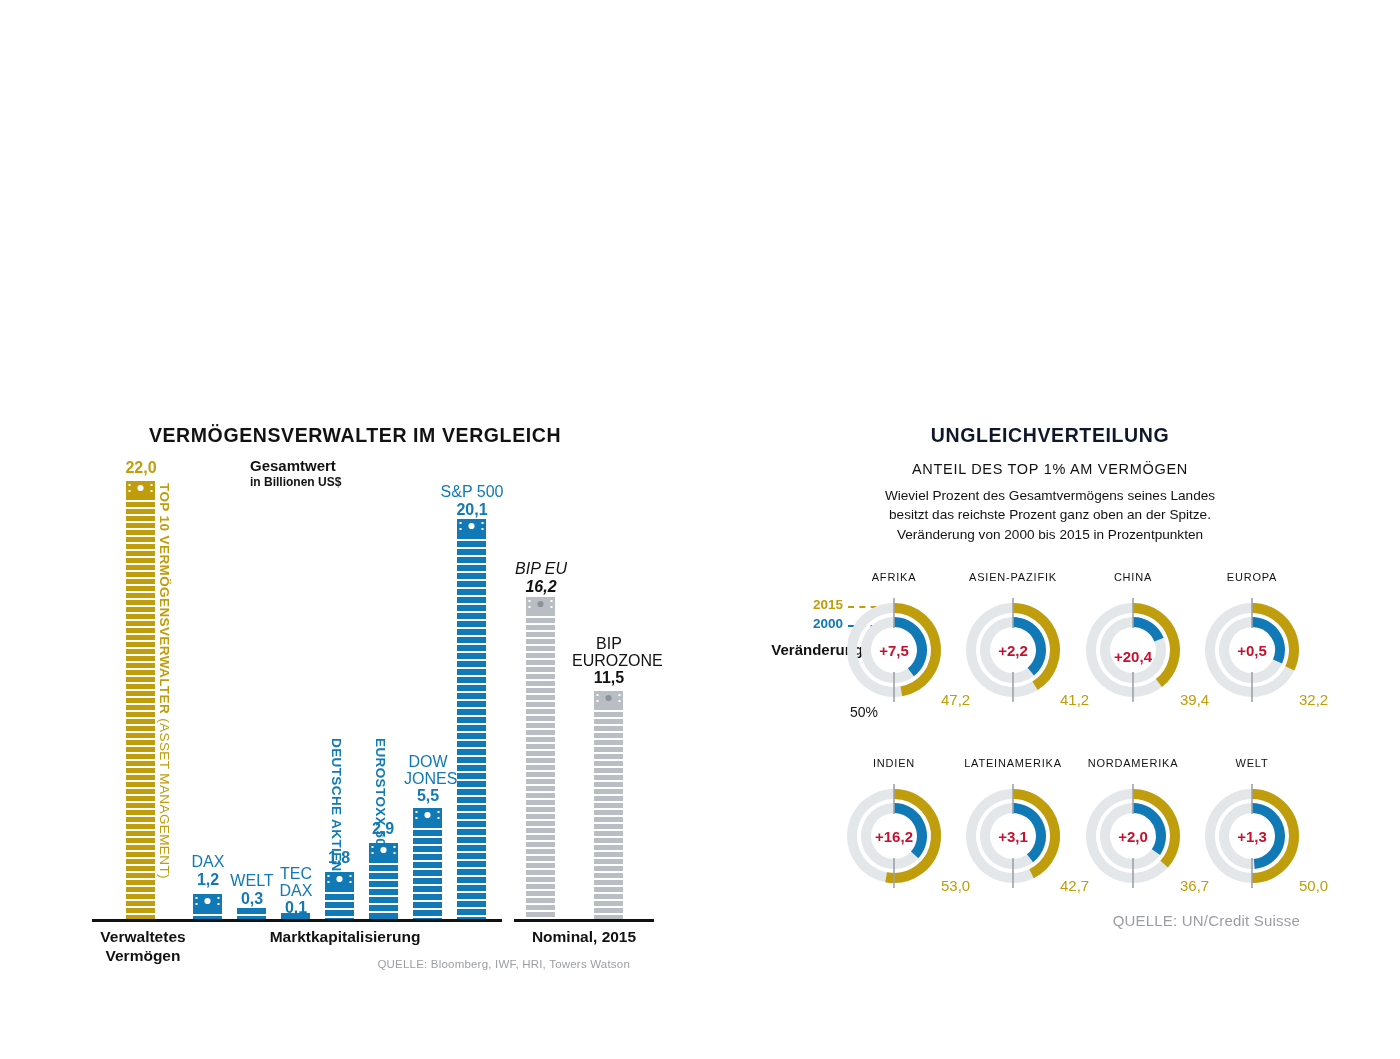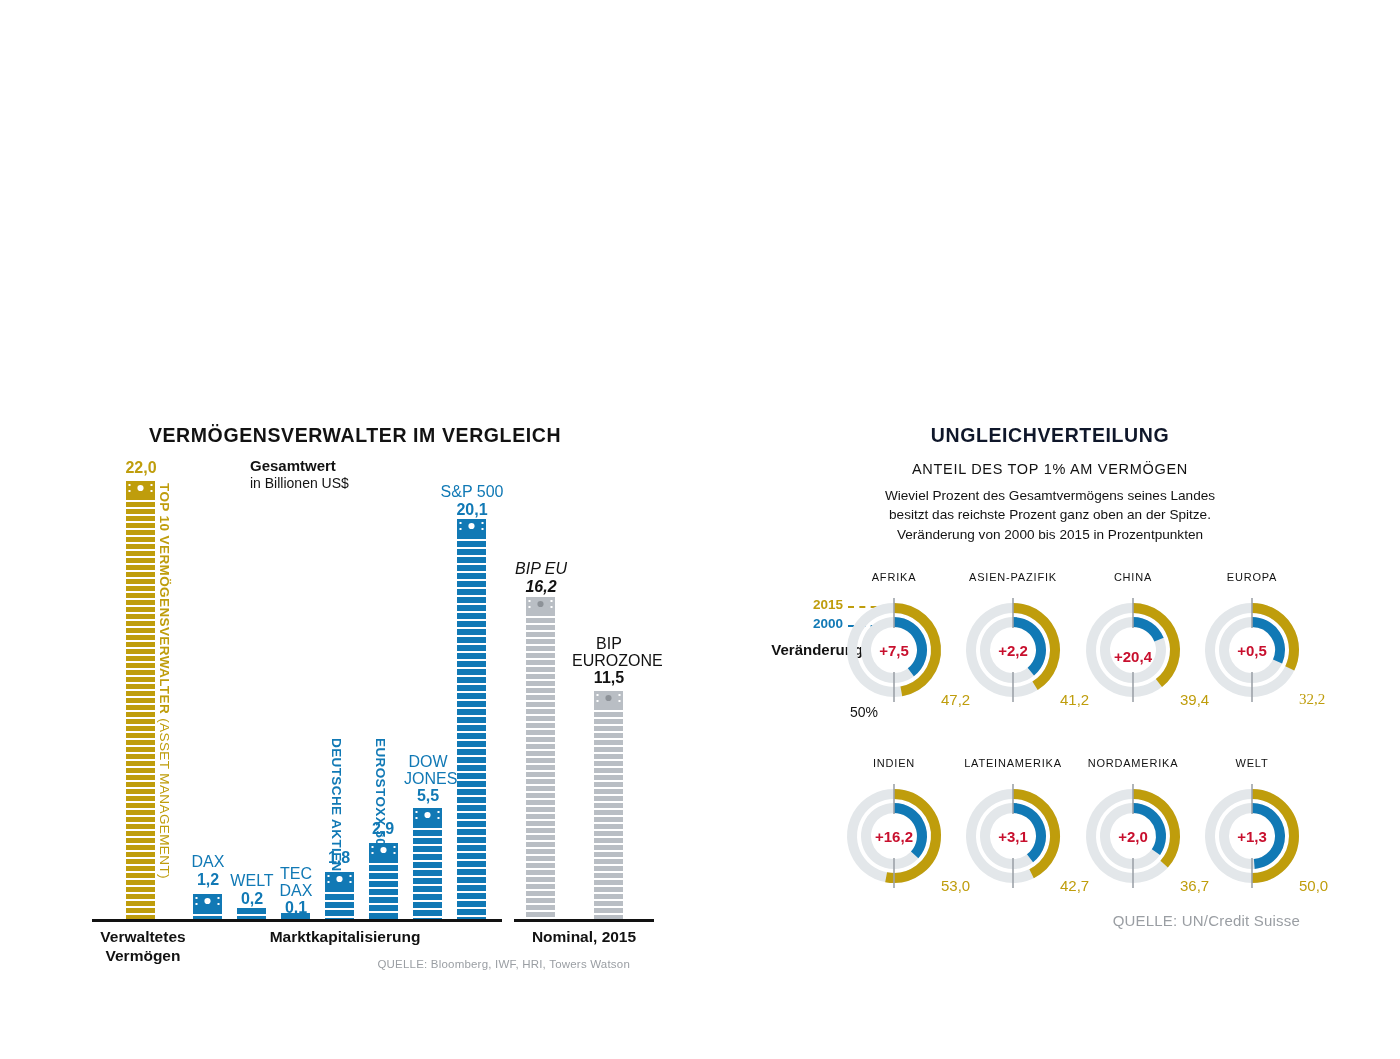--- a/index.html
+++ b/index.html
@@ -17,21 +17,21 @@
     position:absolute;left:90px;top:424px;width:530px;
     text-align:center;font-weight:bold;font-size:19.5px;
     letter-spacing:.6px;color:#121212;
   }
 
   #gesamtwert-label{
     position:absolute;left:250px;top:456px;width:200px;text-align:left;
     line-height:1.28;
   }
   #gesamtwert-label .l1{font-weight:bold;font-size:15px;color:#121212;display:block;}
-  #gesamtwert-label .l2{font-weight:normal;font-size:14px;color:#121212;display:block;}
+  #gesamtwert-label .l2{font-weight:bold;font-size:12px;color:#121212;display:block;}
 
   
   .baseline{position:absolute;height:3px;background:#121212;}
 
   
   .bar{position:absolute;bottom:0;}
   .bar .stack{
     position:absolute;left:0;right:0;bottom:0;top:14px;
   }
   .bar .note{
@@ -174,21 +174,21 @@
     <div class="bar-cap c-blue" style="left:177px;top:853px;width:62px;">
       <span class="nm">DAX</span>
       <span class="vl">1,2</span>
     </div>
 
     <div class="bar bar-blue" style="left:237px;top:908px;width:29px;height:11px;">
       <div class="stack" style="top:0;"></div>
     </div>
     <div class="bar-cap c-blue" style="left:222px;top:872px;width:60px;">
       <span class="nm">WELT</span>
-      <span class="vl">0,2</span>
+      <span class="vl">0,3</span>
     </div>
 
     <div class="bar bar-blue" style="left:281px;top:913px;width:29px;height:6px;">
       <div class="stack" style="top:0;"></div>
     </div>
     <div class="bar-cap c-blue" style="left:268px;top:866px;width:56px;line-height:1.06;">
       <span class="nm">TEC</span>
       <span class="nm">DAX</span>
       <span class="vl">0,1</span>
     </div>
@@ -385,21 +385,21 @@
          <path d="M 52 10 A 42 42 0 1 1 51.992669617178834 10.00000063969658" fill="none" stroke="#E3E7EA" stroke-width="10"></path>
          <path d="M 52 24 A 28 28 0 1 1 51.995113078119225 24.000000426464386" fill="none" stroke="#E3E7EA" stroke-width="10"></path>
          <path d="M 52 10 A 42 42 0 0 1 89.77502056578757 70.35886219933919" fill="none" stroke="#BF9D0C" stroke-width="10"></path>
          <path d="M 52 24 A 28 28 0 0 1 77.55536444729807 63.442174092617776" fill="none" stroke="#1179B5" stroke-width="10"></path>
          <line x1="52" y1="0" x2="52" y2="30" stroke="#9DA3A9" stroke-width="1.6"></line>
          <line x1="52" y1="74" x2="52" y2="104" stroke="#9DA3A9" stroke-width="1.6"></line>
        </svg>
         </div>
         <div class="donut-name" style="left: 467px; top: 571px;">EUROPA</div>
         <div class="donut-delta" style="left: 500px; top: 642px;">+0,5</div>
-        <div class="donut-val" style="left: 599px; top: 691px; font-family: Liberation Serif, serif;">32,2</div>
+        <div class="donut-val" style="left: 599px; top: 691px;">32,2</div>
         <div class="donut" style="left: 142px; top: 784px;">
           <svg viewBox="0 0 104 104">
          <path d="M 52 10 A 42 42 0 1 1 51.992669617178834 10.00000063969658" fill="none" stroke="#E3E7EA" stroke-width="10"></path>
          <path d="M 52 24 A 28 28 0 1 1 51.995113078119225 24.000000426464386" fill="none" stroke="#E3E7EA" stroke-width="10"></path>
          <path d="M 52 10 A 42 42 0 1 1 44.12998478739956 93.25606453060493" fill="none" stroke="#BF9D0C" stroke-width="10"></path>
          <path d="M 52 24 A 28 28 0 0 1 72.65036728602888 70.90931862738867" fill="none" stroke="#1179B5" stroke-width="10"></path>
          <line x1="52" y1="0" x2="52" y2="30" stroke="#9DA3A9" stroke-width="1.6"></line>
          <line x1="52" y1="74" x2="52" y2="104" stroke="#9DA3A9" stroke-width="1.6"></line>
        </svg>
         </div>

